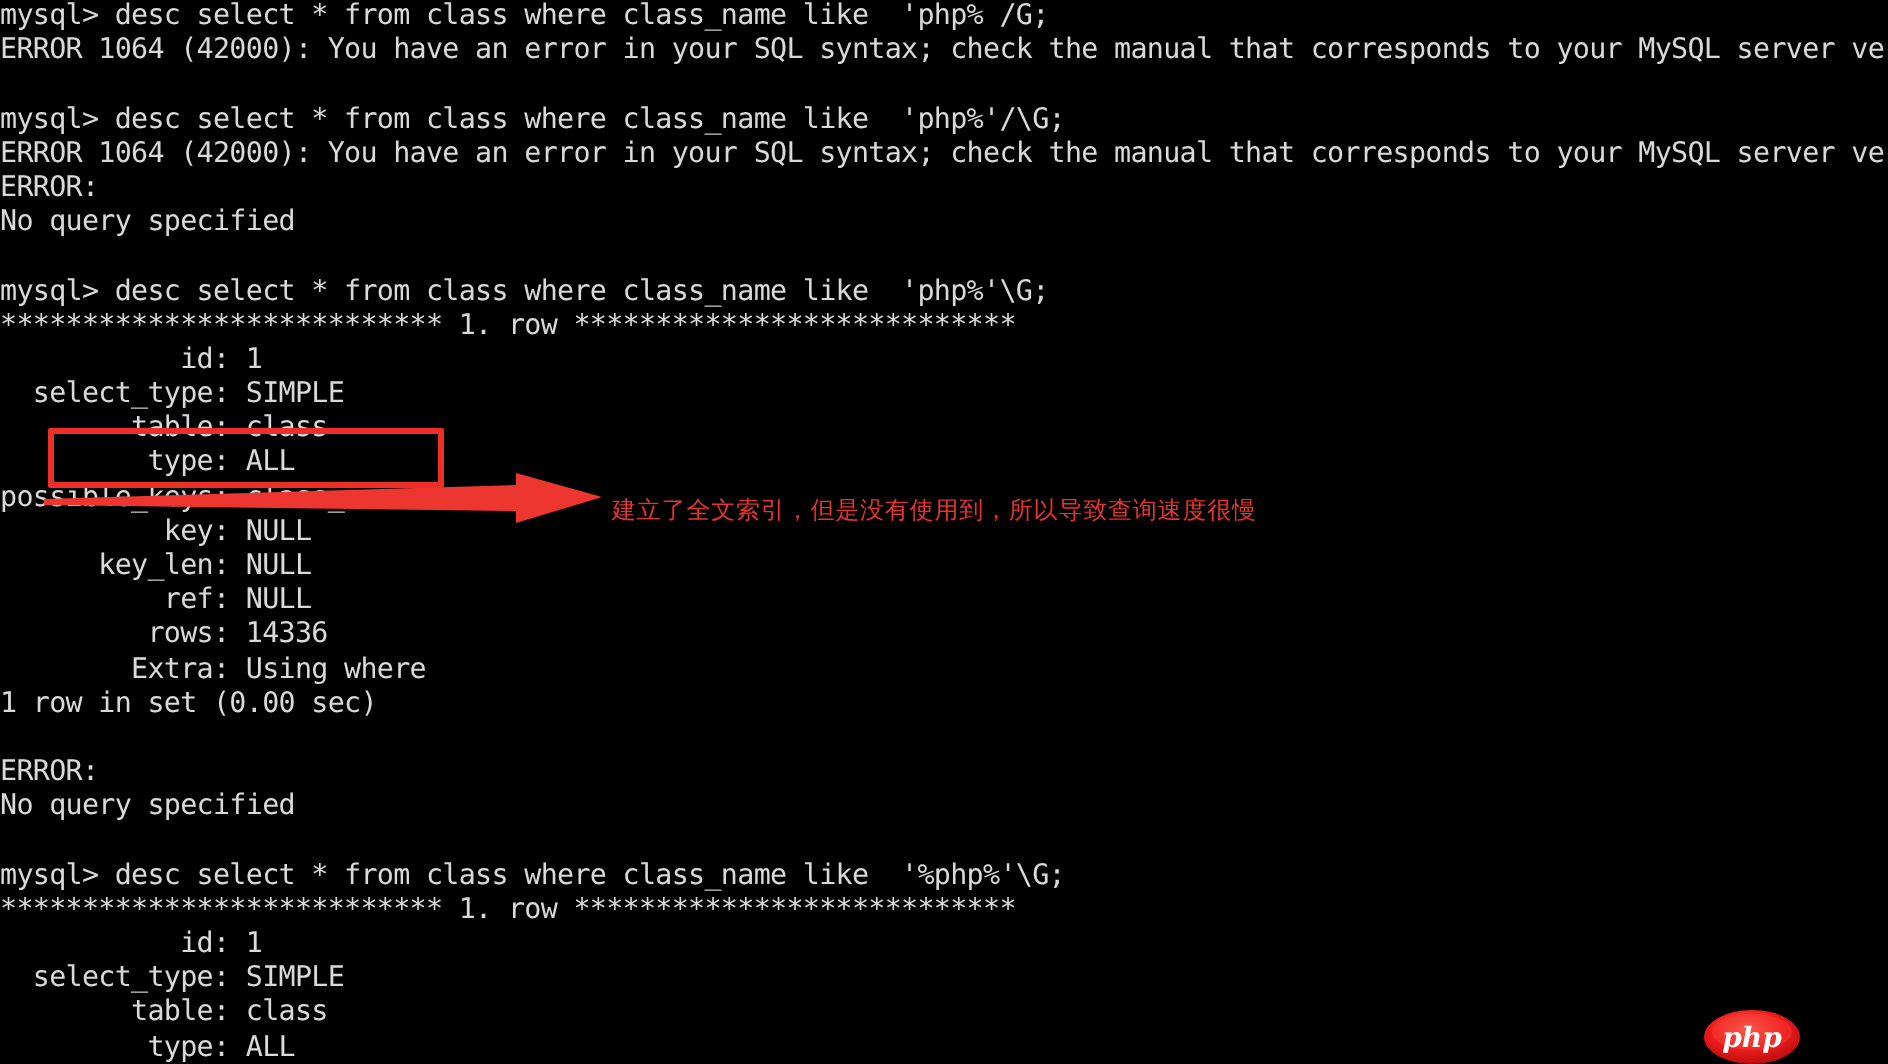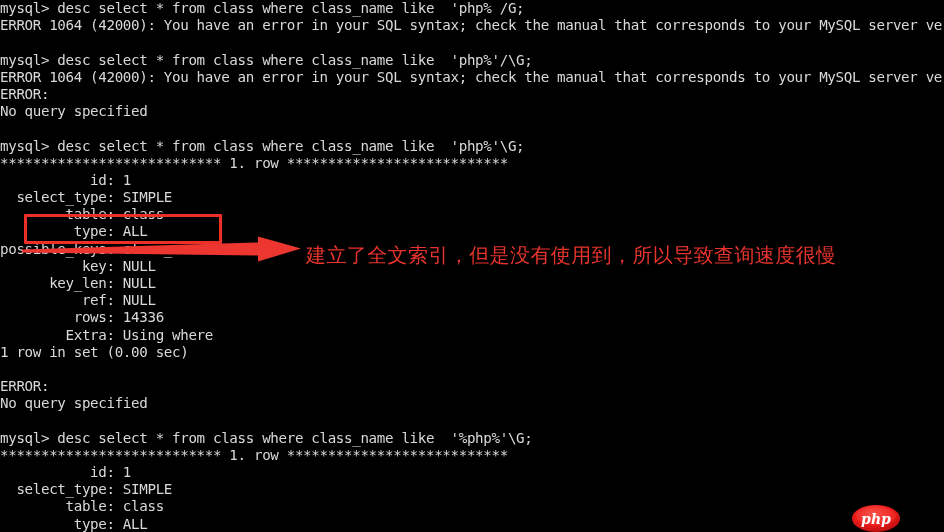--- a/index.html
+++ b/index.html
@@ -58,21 +58,21 @@
     height: 30px;
     pointer-events: none;
   }
   
   #annot {
     position: absolute;
     left: 306px;
     top: 246px;
     color: #e8342d;
     font-family: "DejaVu Sans", "Liberation Sans", sans-serif;
-    font-size: 20px;
+    font-size: 12px;
     line-height: 18px;
     white-space: nowrap;
     letter-spacing: 0.4px;
   }
   
   #php-logo {
     position: absolute;
     left: 851px;
     top: 504px;
     width: 50px;

